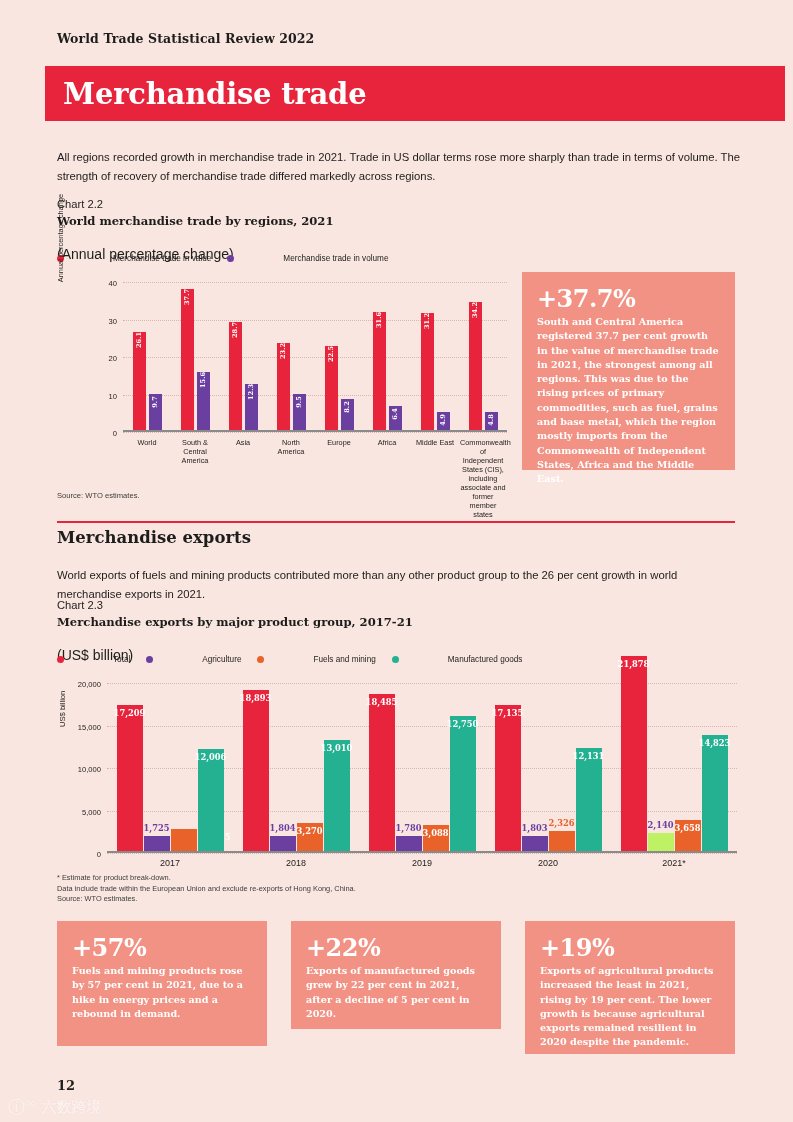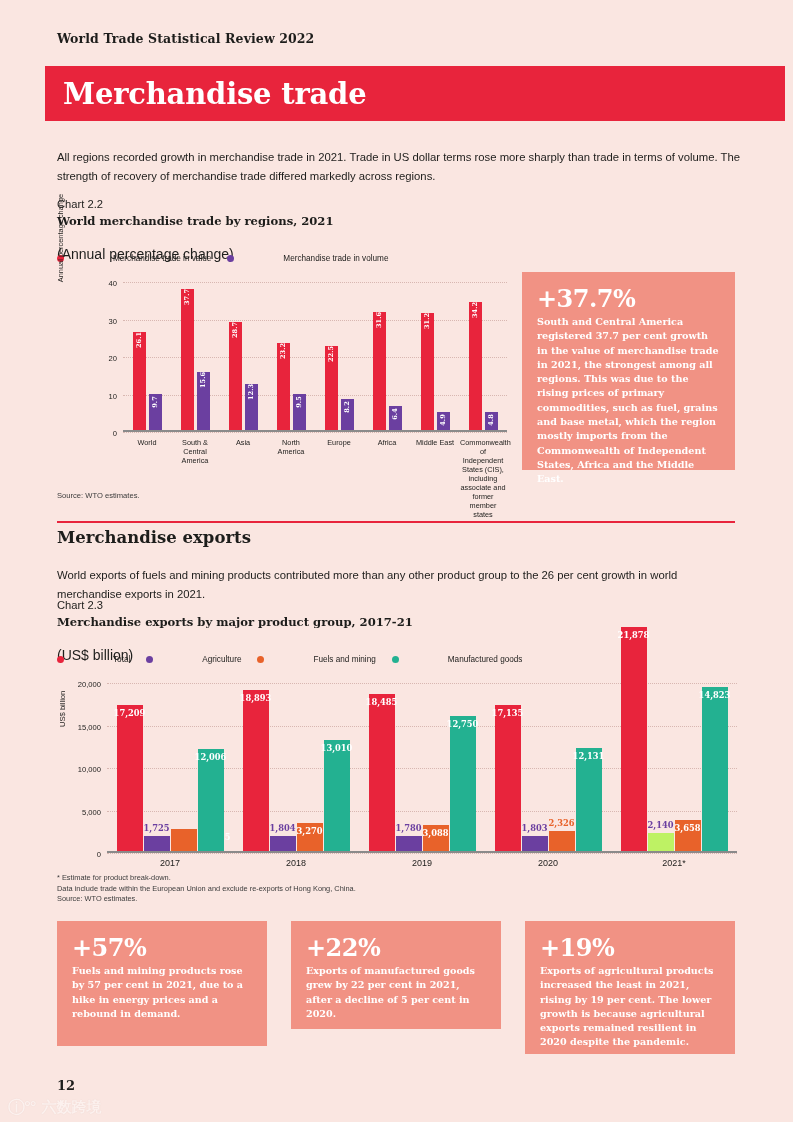--- a/index.html
+++ b/index.html
@@ -441,30 +441,30 @@
               <span class="vlab23" style="color: rgb(107, 63, 160);">1,803</span>
             </div>
             <div class="bar23" style="height: 19.771px; background: rgb(232, 98, 42);">
               <span class="vlab23" style="color: rgb(232, 98, 42);">2,326</span>
             </div>
             <div class="bar23 inside" style="height: 103.114px; background: rgb(35, 177, 145);">
               <span class="vlab23" style="color: rgb(255, 255, 255);">12,131</span>
             </div>
           </div>
           <div class="c23-group">
-            <div class="bar23 inside" style="height: 224px; background: rgb(232, 36, 60);">
+            <div class="bar23 inside" style="height: 195px; background: rgb(232, 36, 60);">
               <span class="vlab23" style="color: rgb(255, 255, 255);">21,878</span>
             </div>
             <div class="bar23" style="height: 18.19px; background: #bef264;">
               <span class="vlab23" style="color: rgb(107, 63, 160);">2,140</span>
             </div>
             <div class="bar23 inside" style="height: 31.093px; background: rgb(232, 98, 42);">
               <span class="vlab23" style="color: rgb(255, 255, 255);">3,658</span>
             </div>
-            <div class="bar23 inside" style="height: 164px; background: rgb(35, 177, 145);">
+            <div class="bar23 inside" style="height: 116px; background: rgb(35, 177, 145);">
               <span class="vlab23" style="color: rgb(255, 255, 255);">14,823</span>
             </div>
           </div>
         </div>
     </div>
     <div class="c23-xlabels">
         <div class="c23-xlab">2017</div>
         <div class="c23-xlab">2018</div>
         <div class="c23-xlab">2019</div>
         <div class="c23-xlab">2020</div>

